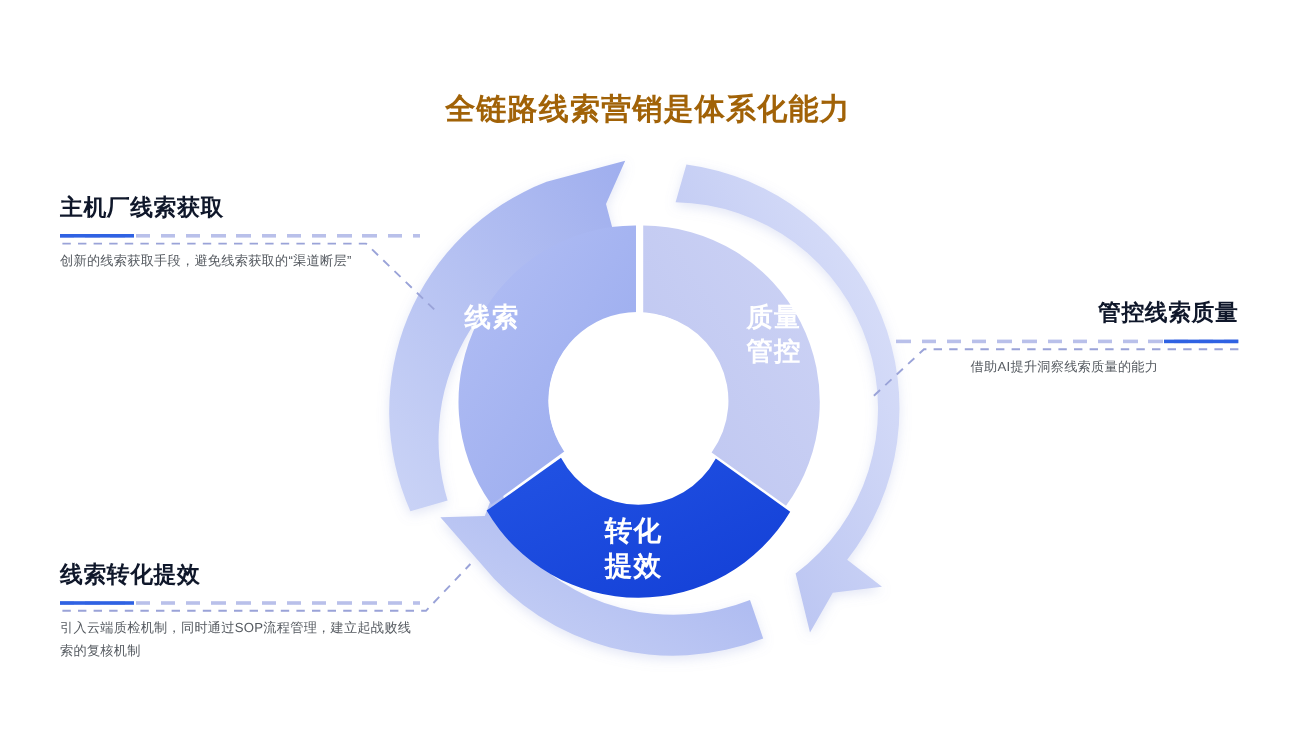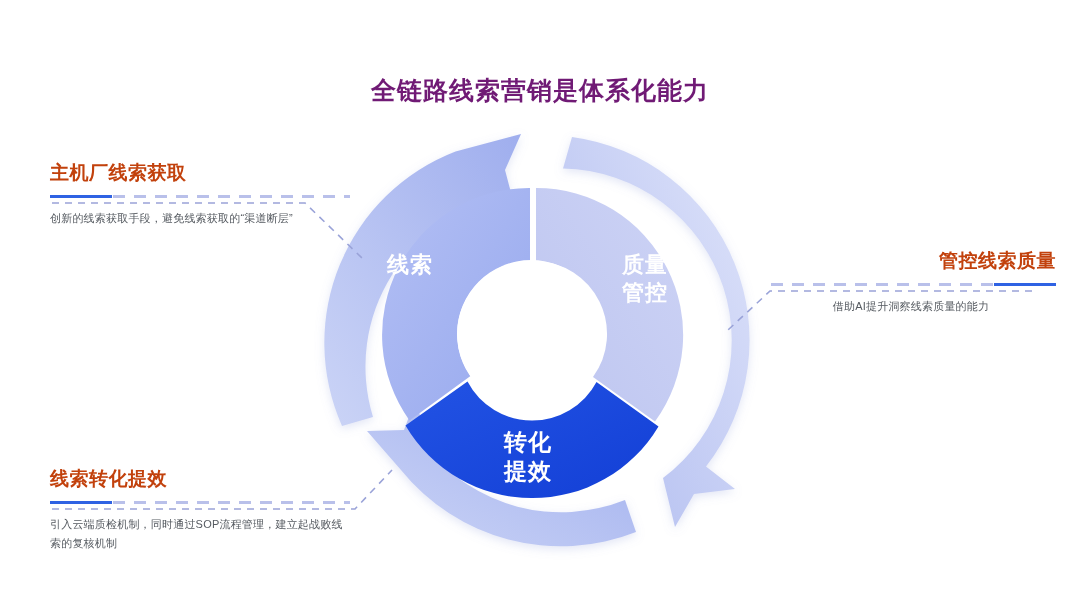--- a/index.html
+++ b/index.html
@@ -19,21 +19,21 @@
   
   .page-title {
     position: absolute;
     left: 0;
     top: 74px;
     width: 1080px;
     text-align: center;
     font-size: 25px;
     font-weight: bold;
     letter-spacing: 1px;
-    color: #701a75;
+    color: #a16207;
   }
 
   
   .diagram {
     position: absolute;
     left: 0;
     top: 0;
     width: 1080px;
     height: 608px;
     border-radius: 14px;
@@ -71,21 +71,21 @@
     font-size: 23px;
   }
 
   
   .callout {
     position: absolute;
   }
   .callout .ct-title {
     font-size: 19px;
     font-weight: bold;
-    color: #c2410c;
+    color: #0f172a;
     letter-spacing: 0.5px;
     white-space: nowrap;
   }
   .callout .ct-rule {
     height: 3px;
     margin-top: 9px;
     margin-bottom: 11px;
   }
   .callout .ct-body {
     font-size: 11px;
@@ -117,21 +117,20 @@
   .callout-bottomleft {
     left: 50px;
     top: 466px;
     width: 300px;
   }
   .callout-right {
     left: 742px;
     top: 248px;
     width: 290px;
     text-align: right;
-    margin-left: 24px;
   }
   .callout-right .ct-body {
     text-align: center;
     white-space: nowrap;
   }
 </style>
 </head>
 <body>
 
 <div class="page-title">全链路线索营销是体系化能力</div>

